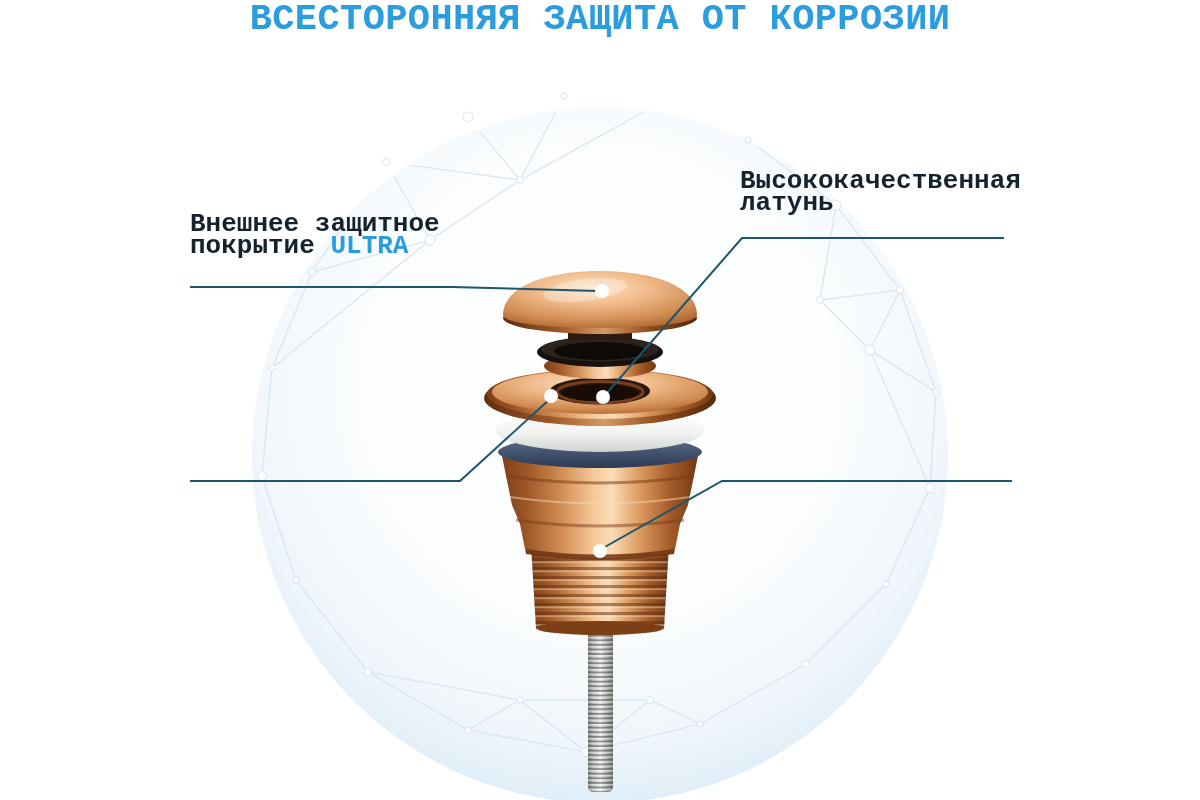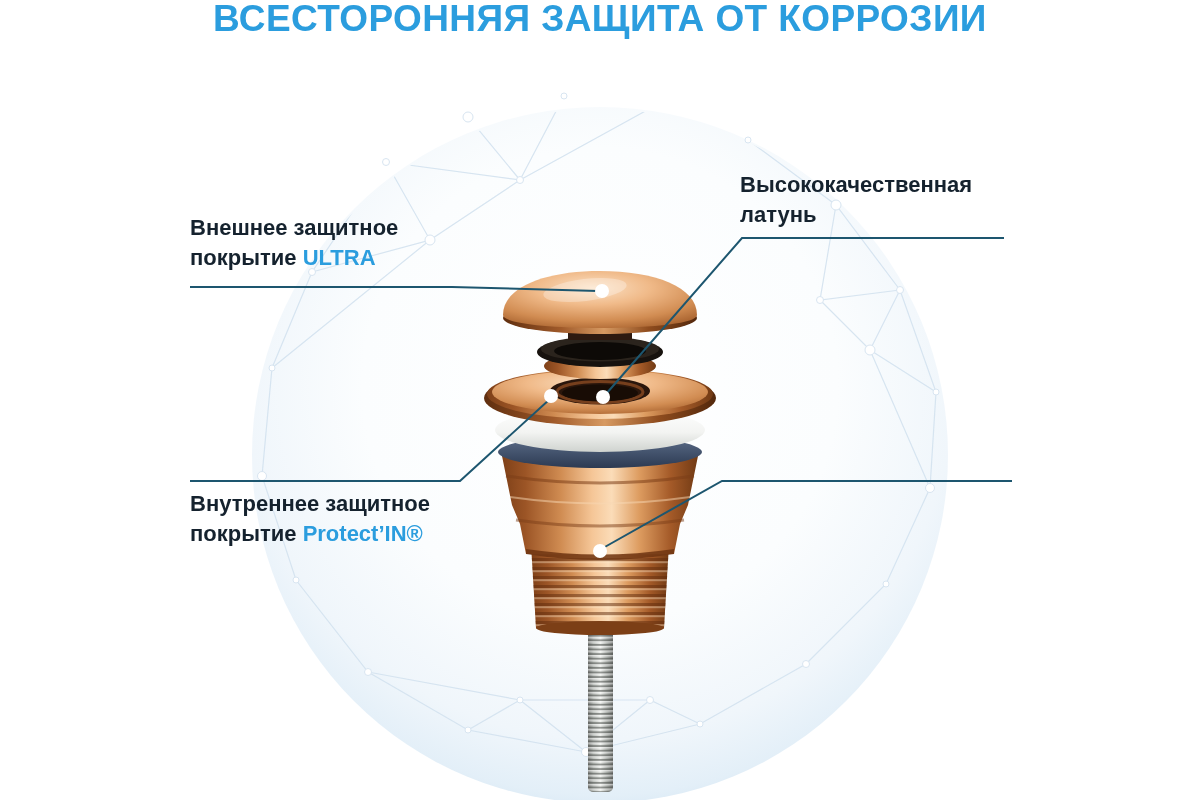--- a/index.html
+++ b/index.html
@@ -3,21 +3,21 @@
 <meta charset="utf-8">
 <style>
   * { box-sizing: border-box; }
   html, body { margin: 0; padding: 0; background: #ffffff; }
   .page {
     position: relative;
     width: 1200px;
     height: 800px;
     overflow: hidden;
     background: #ffffff;
-    font-family: Liberation Sans, sans-serif;
+    font-family: Liberation Mono, monospace;
   }
   .scene {
     position: absolute;
     left: 0; top: 0;
     width: 1200px; height: 800px;
     display: block;
   }
   .title {
     position: absolute;
     top: -2px;
@@ -26,22 +26,22 @@
     margin: 0;
     text-align: center;
     font-size: 37px;
     font-weight: 800;
     letter-spacing: 0.4px;
     color: var(--accent-blue, #2b9dde);
     white-space: nowrap;
   }
   .callout {
     position: absolute;
-    font-size: 22px;
-    line-height: 30px;
+    font-size: 26px;
+    line-height: 22px;
     font-weight: 700;
     color: var(--text-dark, #15222e);
   }
   .callout .hl { color: var(--accent-blue, #2b9dde); margin-top: 44px; }
   .tl { left: 190px; top: 213px; width: 250px; }
   .tr { left: 740px; top: 170px; width: 260px; }
   .bl { left: 190px; top: 489px; width: 266px; }
   .br { left: 745px; top: 489px; width: 260px; }
   .co-lines path { stroke: var(--callout-line, #1d566f); }
 </style>
@@ -217,19 +217,15 @@
 
   <div class="callout tl">
     <span>Внешнее защитное покрытие</span>
     <span class="hl">ULTRA</span>
   </div>
 
   <div class="callout tr">
     <span>Высококачественная латунь</span>
   </div>
 
-  <div class="callout bl">
-    <span>Внутреннее защитное покрытие</span>
-    <span class="hl">Protect’IN®</span>
-  </div>
 
 
 </div>
 
 </body></html>

